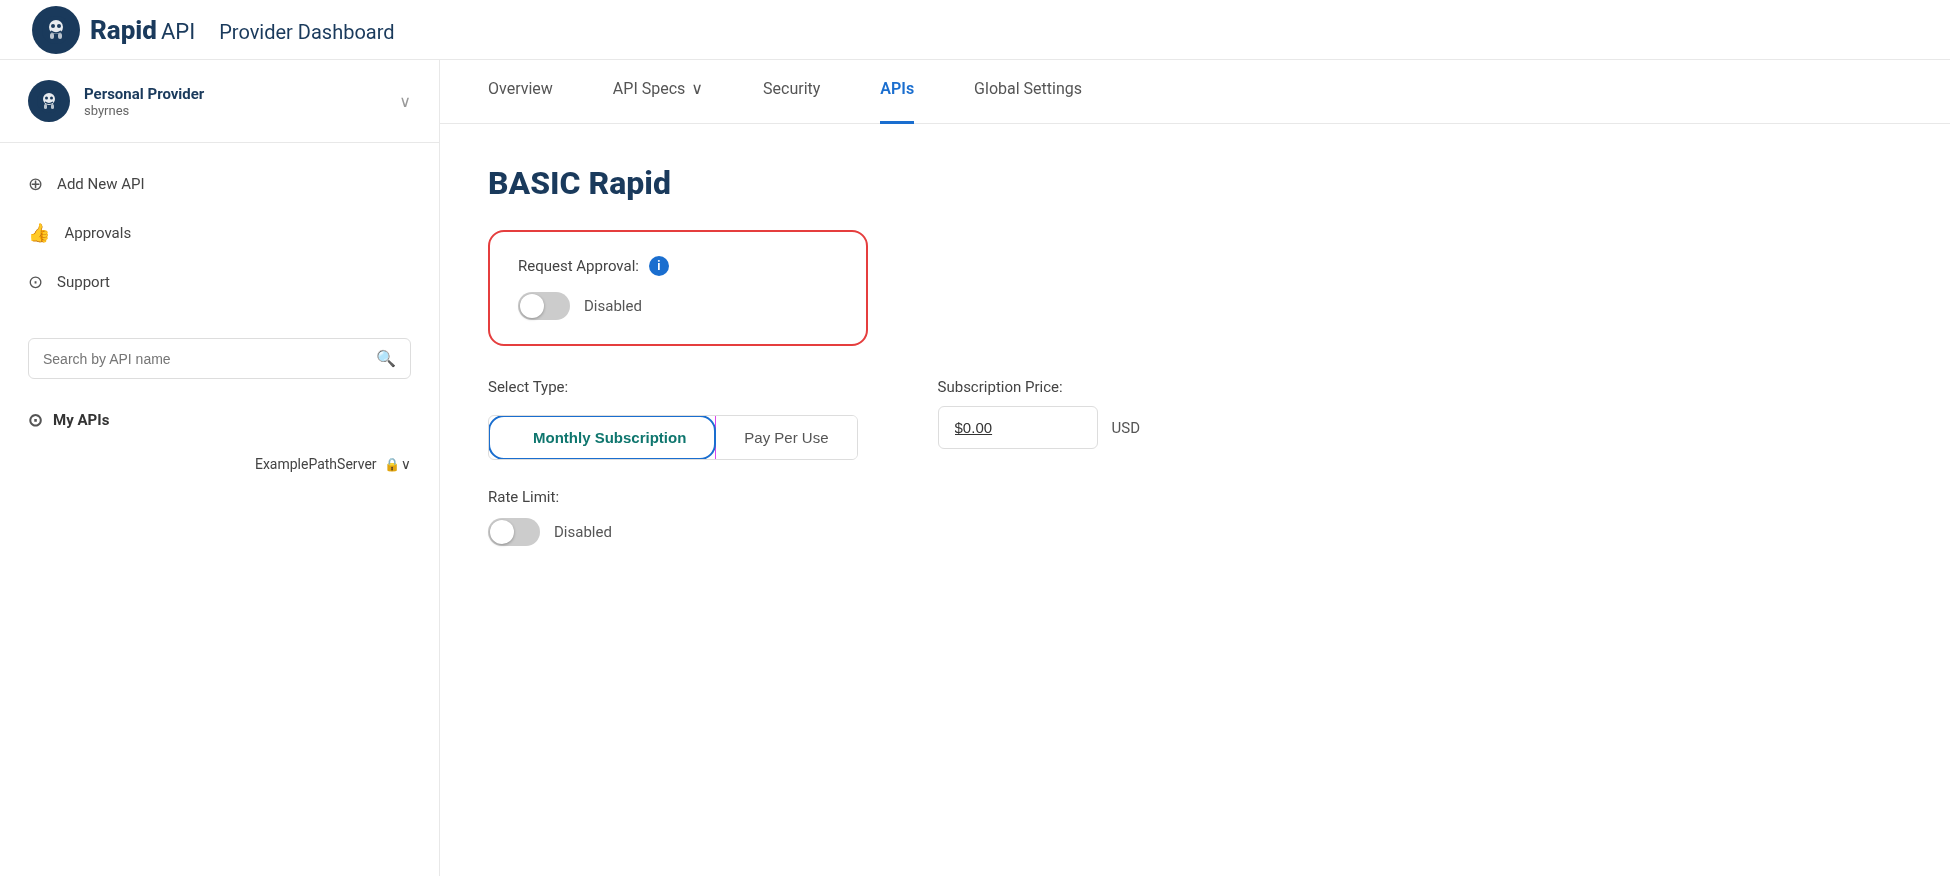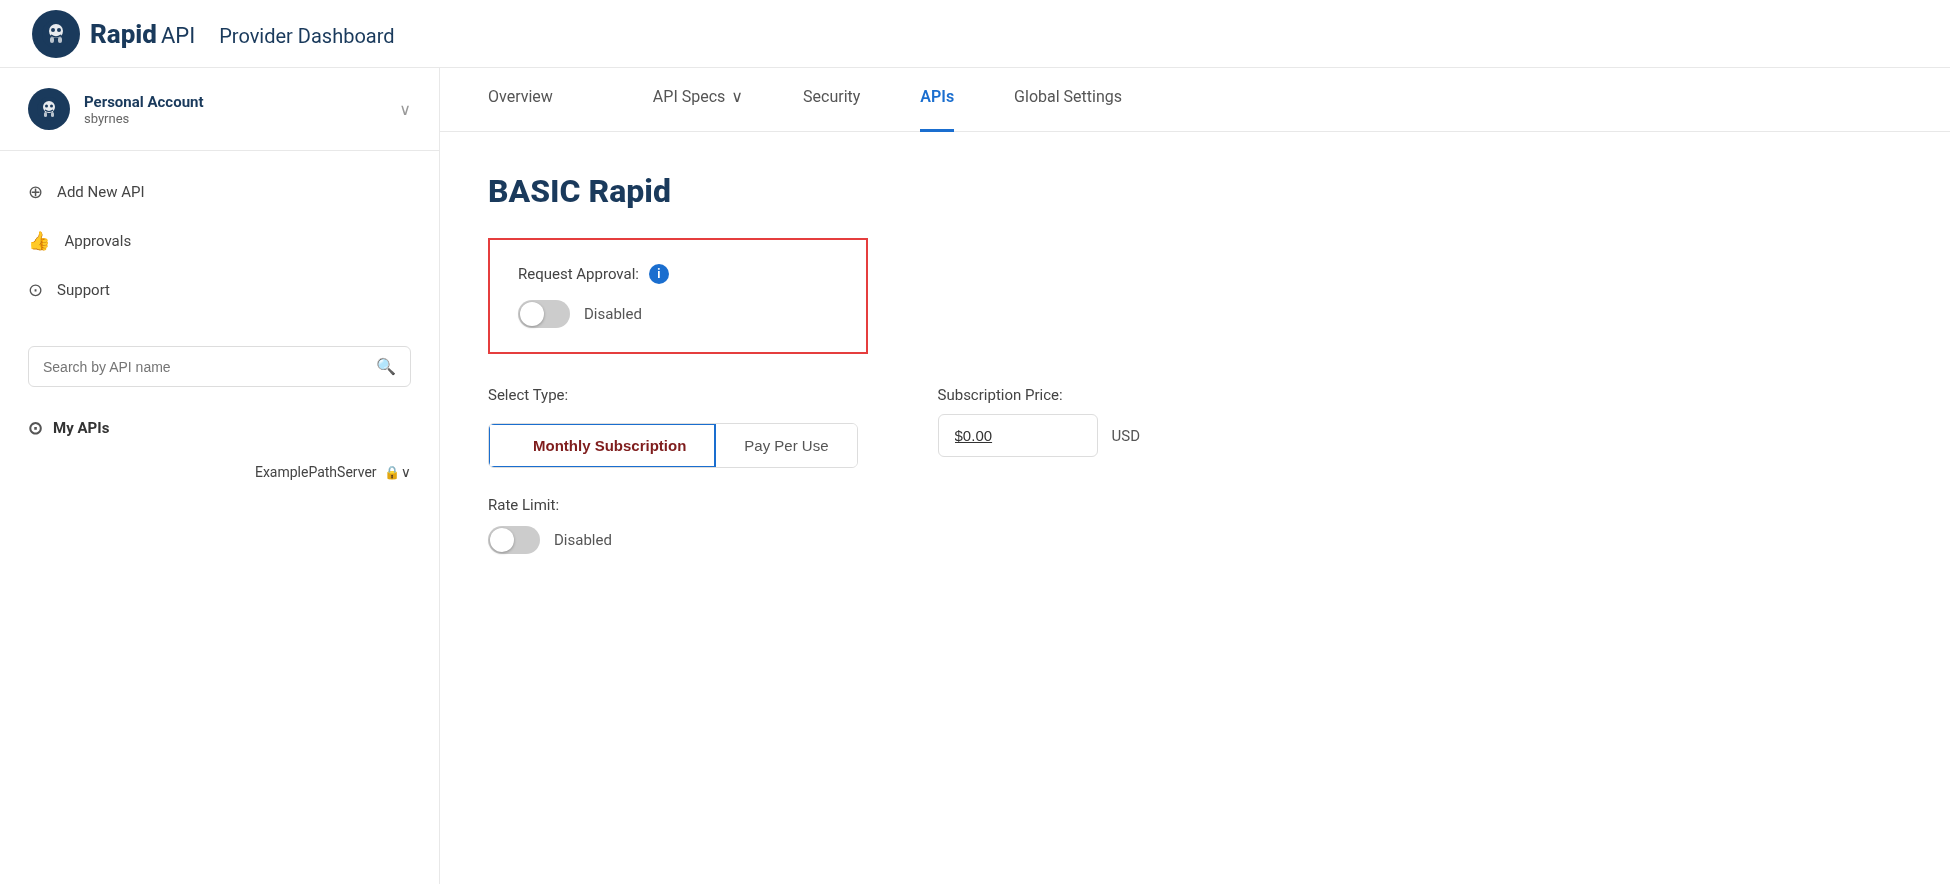--- a/index.html
+++ b/index.html
@@ -3,21 +3,21 @@
   <meta charset="utf-8">
   <style>
     * { box-sizing: border-box; margin: 0; padding: 0; }
     body { font-family: -apple-system, BlinkMacSystemFont, 'Segoe UI', Roboto, sans-serif; background: #fff; color: #333; height: 888px; width: 1950px; overflow: hidden; }
 
     
     .header {
       display: flex;
       align-items: center;
       padding: 0 32px;
-      height: 68px;
+      height: 60px;
       border-bottom: 1px solid #e8e8e8;
       background: #fff;
     }
     .logo-area {
       display: flex;
       align-items: center;
       gap: 10px;
     }
     .logo-circle {
       width: 48px;
@@ -216,40 +216,39 @@
     }
     .nav-tab.active {
       color: #1a6ecf;
       border-bottom: 3px solid #1a6ecf;
       font-weight: 600;
     }
     .nav-tab-with-arrow {
       display: flex;
       align-items: center;
       gap: 6px;
-      margin-left: 40px;
     }
 
     
     .content {
       padding: 40px 48px;
       overflow-y: auto;
     }
 
     .plan-title {
       font-size: 32px;
       font-weight: 800;
       color: #1a3a5c;
       margin-bottom: 28px;
     }
 
     
     .approval-box {
       border: 2.5px solid #e53e3e;
-      border-radius: 0;
+      border-radius: 16px;
       padding: 24px 28px;
       display: inline-flex;
       flex-direction: column;
       gap: 16px;
       margin-bottom: 32px;
       min-width: 380px;
     }
     .approval-label {
       display: flex;
       align-items: center;
@@ -324,23 +323,23 @@
     }
     .type-btn {
       padding: 12px 28px;
       font-size: 15px;
       cursor: pointer;
       border: none;
       background: white;
       color: #555;
     }
     .type-btn.active {
-      color: #7f1d1d;
+      color: #0f766e;
       border: 2px solid #1a6ecf;
-      border-radius: 0;
+      border-radius: 16px;
       margin: -1px;
       font-weight: 600;
       z-index: 1;
       padding-left: 43px;
     }
     .type-btn:not(.active) {
       border-left: 1px solid #d946ef;
     }
 
     .price-group {
@@ -413,21 +412,21 @@
           <circle cx="13" cy="13" r="12" fill="#1a3a5c"></circle>
           <ellipse cx="13" cy="11" rx="6" ry="6" fill="white" opacity="0.9"></ellipse>
           <circle cx="10.5" cy="10" r="1.5" fill="#1a3a5c"></circle>
           <circle cx="15.5" cy="10" r="1.5" fill="#1a3a5c"></circle>
           <path d="M9 14 Q13 17 17 14" stroke="#1a3a5c" stroke-width="1.2" fill="none"></path>
           <rect x="8" y="16" width="3" height="5" rx="1.5" fill="white" opacity="0.7"></rect>
           <rect x="15" y="16" width="3" height="5" rx="1.5" fill="white" opacity="0.7"></rect>
         </svg>
       </div>
       <div class="account-info">
-        <div class="account-name">Personal Account</div>
+        <div class="account-name">Personal Provider</div>
         <div class="account-username">sbyrnes</div>
       </div>
       <span class="chevron-down">∨</span>
     </div>
 
     <div class="sidebar-nav">
       <div class="sidebar-item">
         <span class="sidebar-icon">⊕</span>
         <span>Add New API</span>
       </div>

